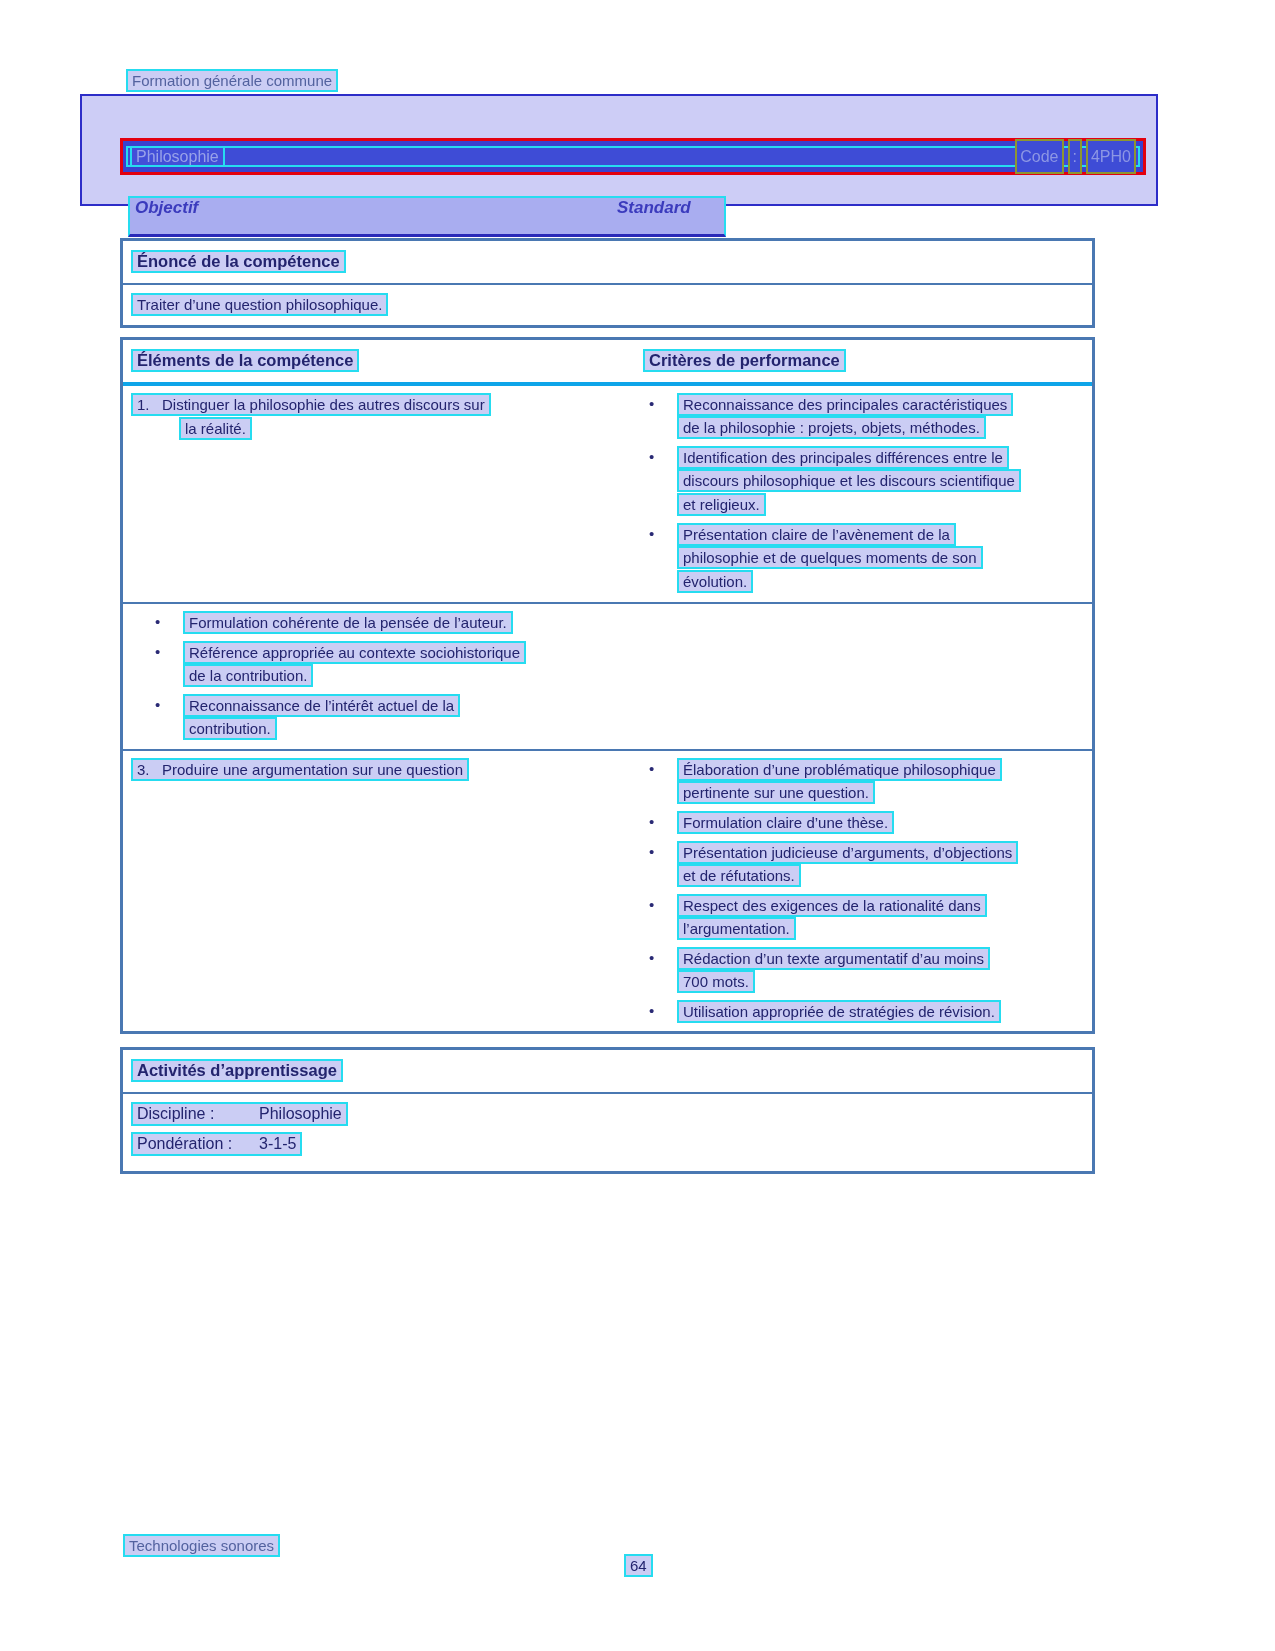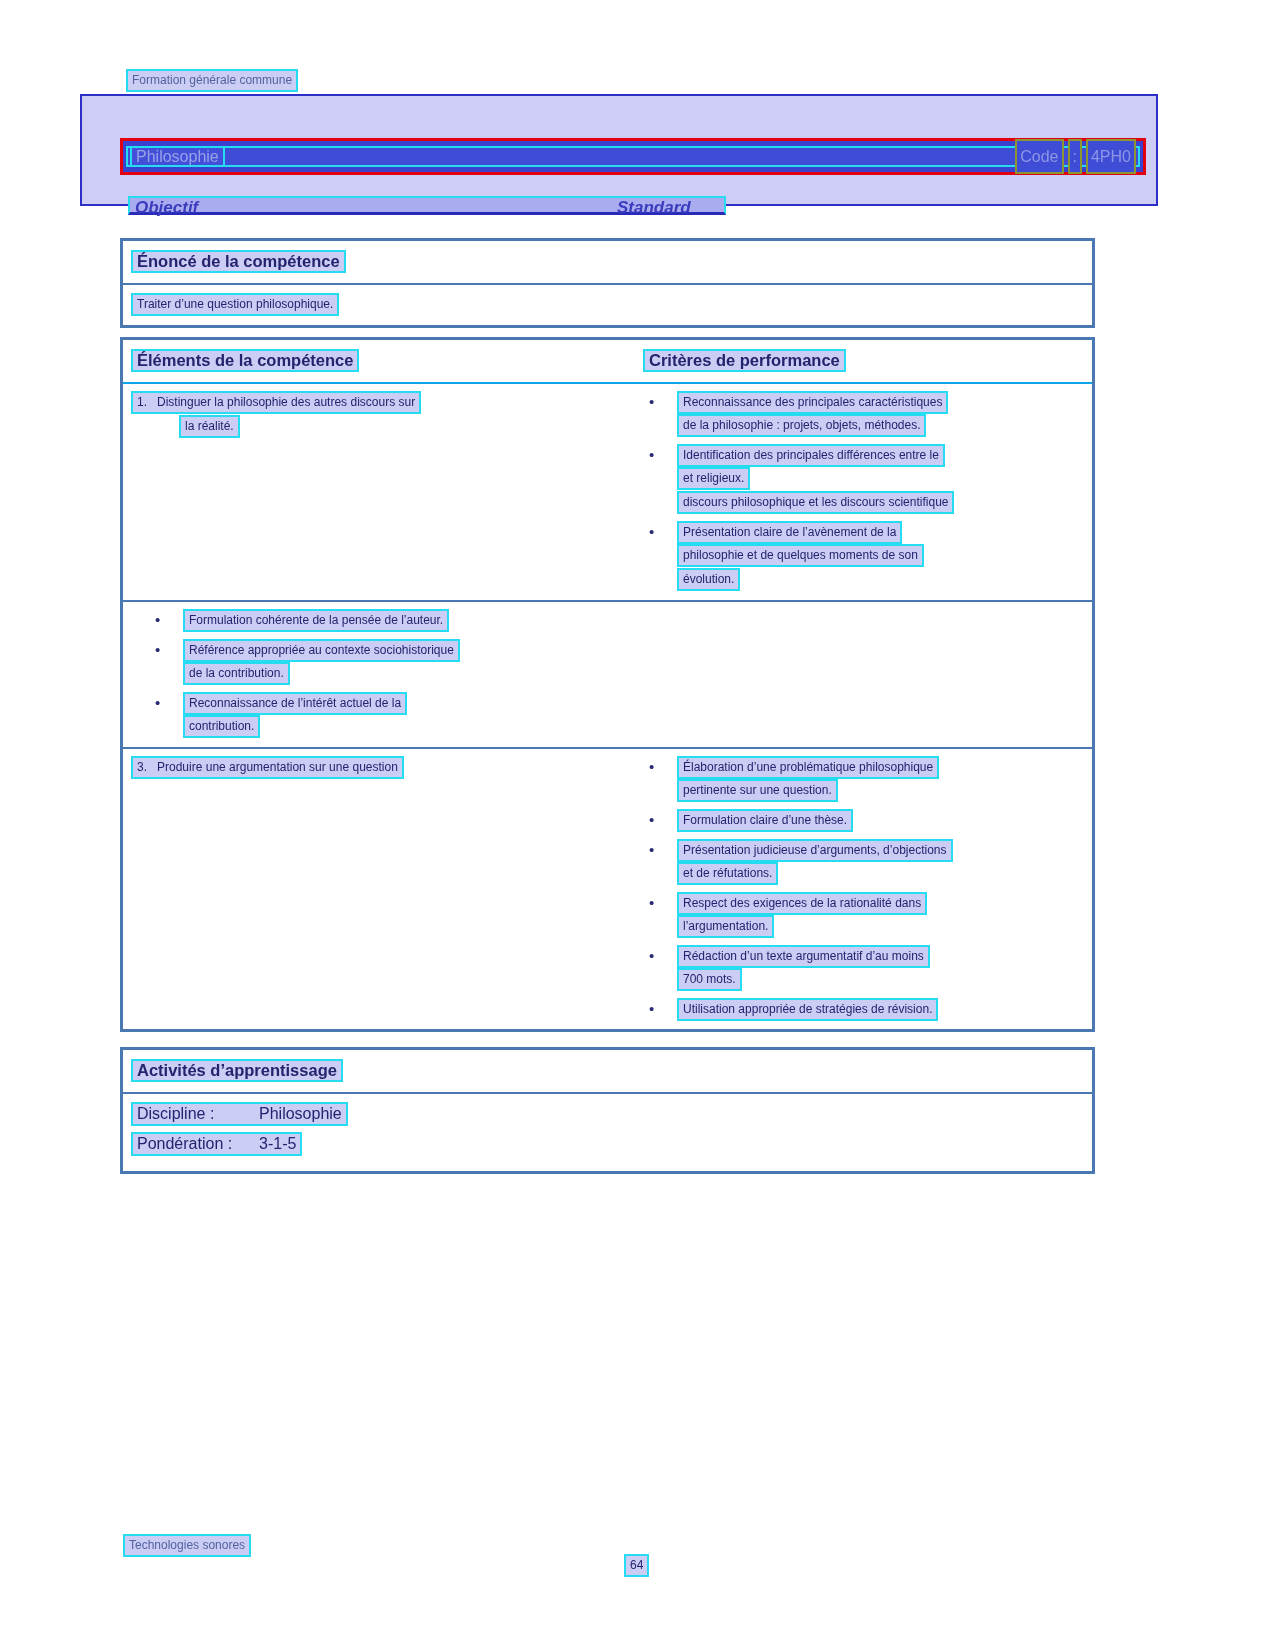--- a/index.html
+++ b/index.html
@@ -3,21 +3,21 @@
 <meta charset="utf-8">
 <style>
   html,body{margin:0;padding:0;}
   body{
     width:1275px;height:1651px;position:relative;background:#ffffff;
     font-family:"Liberation Sans","DejaVu Sans",sans-serif;color:#23246e;
   }
   
   .hl{
     display:inline-block;background:#cbcdf4;border:2px solid #26dcf0;
-    color:#23246e;font-size:12px;line-height:19px;padding:0 4px;
+    color:#23246e;font-size:15px;line-height:19px;padding:0 4px;
     white-space:pre;vertical-align:top;
   }
   .hl.bold{font-weight:bold;font-size:16.5px;}
   .muted{color:#53629f;}
   
   .formation{position:absolute;left:126px;top:69px;z-index:5;}
   
   .panel{
     position:absolute;left:80px;top:94px;width:1078px;height:112px;
     background:#cdcdf6;border:2px solid #2d2dc8;box-sizing:border-box;z-index:1;
@@ -35,42 +35,42 @@
     display:inline-block;border:2px solid #26dcf0;color:#98a2e9;
     font-size:16px;line-height:17px;padding:0 4px;background:#434fd8;
   }
   .code-group{display:flex;align-items:center;gap:4px;}
   .code-word{
     display:inline-block;border:2px solid #8e9630;color:#8d97e4;
     font-size:16px;line-height:17px;padding:7px 3px;background:#3e4cd6;
   }
   
   .objstd{
-    position:absolute;left:128px;top:196px;width:598px;height:19px;z-index:3;
+    position:absolute;left:128px;top:196px;width:598px;height:41px;z-index:3;
     background:#a9adf0;border:2px solid #26dcf0;border-bottom:3px solid #2a2ab8;
     box-sizing:border-box;
   }
   .objstd span{
     position:absolute;top:0;font-weight:bold;font-style:italic;
     font-size:17px;line-height:20px;color:#3b3bbd;
   }
   .obj-label{left:5px;}
   .std-label{left:487px;}
   
   .ttable{
     position:absolute;left:120px;width:975px;background:#ffffff;
     border:3px solid #4a78b2;box-sizing:border-box;
   }
   .t-enonce{top:238px;}
   .t-comp{top:337px;}
   .t-act{top:1047px;}
   .t-head{padding:9px 8px 10px 8px;border-bottom:2px solid #4a78b2;}
   .t-body{padding:8px 8px 9px 8px;}
   
-  .comp-head{display:grid;grid-template-columns:494px 1fr;padding:9px 0 10px 0;border-bottom:2px solid #0ea5e9;}
+  .comp-head{display:grid;grid-template-columns:494px 1fr;padding:9px 0 10px 0;border-bottom:4px solid #0ea5e9;}
   .comp-head .c1{padding-left:8px;}
   .comp-head .c2{padding-left:26px;}
   .comp-row{display:grid;grid-template-columns:494px 1fr;padding:7px 0 8px 0;}
   .comp-row + .comp-row{border-top:2px solid #4a78b2;}
   .item-cell{padding-left:8px;}
   .crit-cell{padding-left:26px;padding-right:6px;}
   .line{display:block;margin-bottom:1px;}
   .line .hl{display:inline-block;}
   .cont{margin-left:32px;padding-left:16px;}
   .crit{margin-bottom:7px;}
@@ -138,22 +138,22 @@
           <span class="bullet">•</span>
           <span class="hl">Reconnaissance des principales caractéristiques</span>
         </div>
         <span class="line crit-cont"><span class="hl">de la philosophie : projets, objets, méthodes.</span></span>
       </div>
       <div class="crit">
         <div class="crit-first">
           <span class="bullet">•</span>
           <span class="hl">Identification des principales différences entre le</span>
         </div>
+        <span class="line crit-cont"><span class="hl">discours philosophique et les discours scientifique</span></span>
         <span class="line crit-cont"><span class="hl">et religieux.</span></span>
-        <span class="line crit-cont"><span class="hl">discours philosophique et les discours scientifique</span></span>
       </div>
       <div class="crit">
         <div class="crit-first">
           <span class="bullet">•</span>
           <span class="hl">Présentation claire de l’avènement de la</span>
         </div>
         <span class="line crit-cont"><span class="hl">philosophie et de quelques moments de son</span></span>
         <span class="line crit-cont"><span class="hl">évolution.</span></span>
       </div>
     </div>

